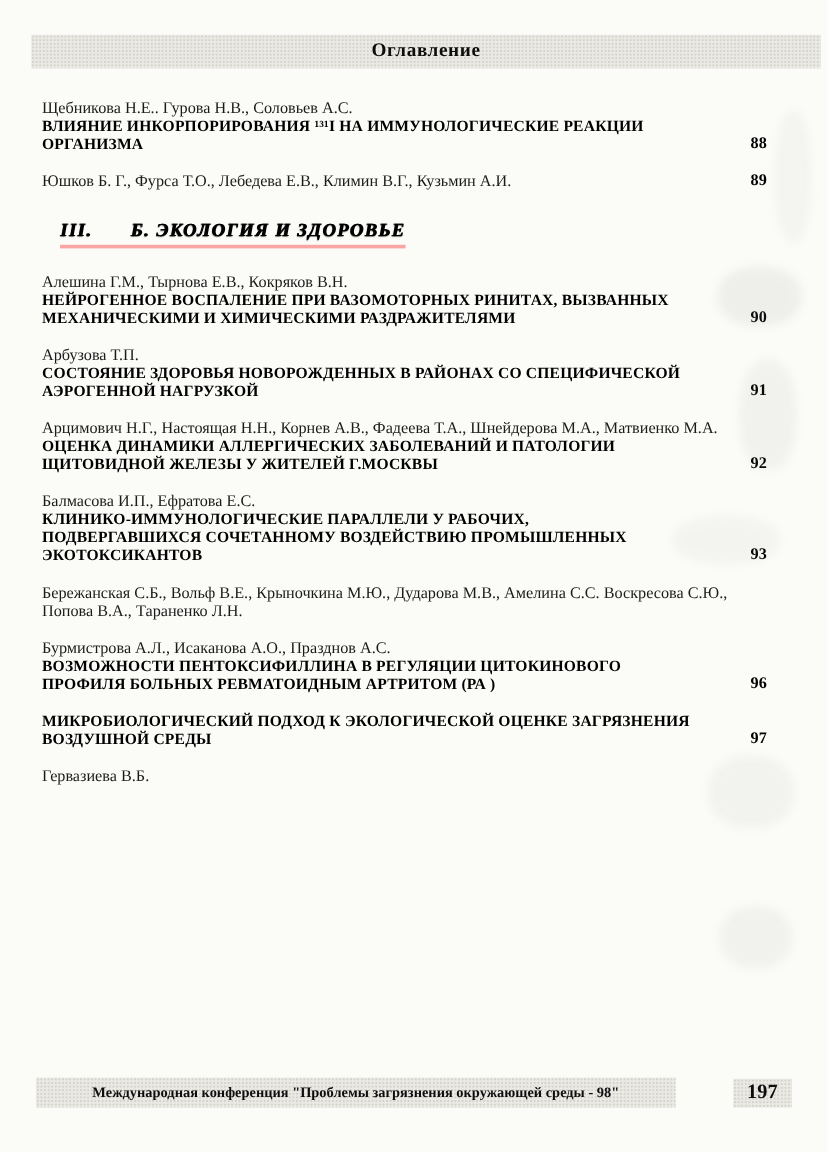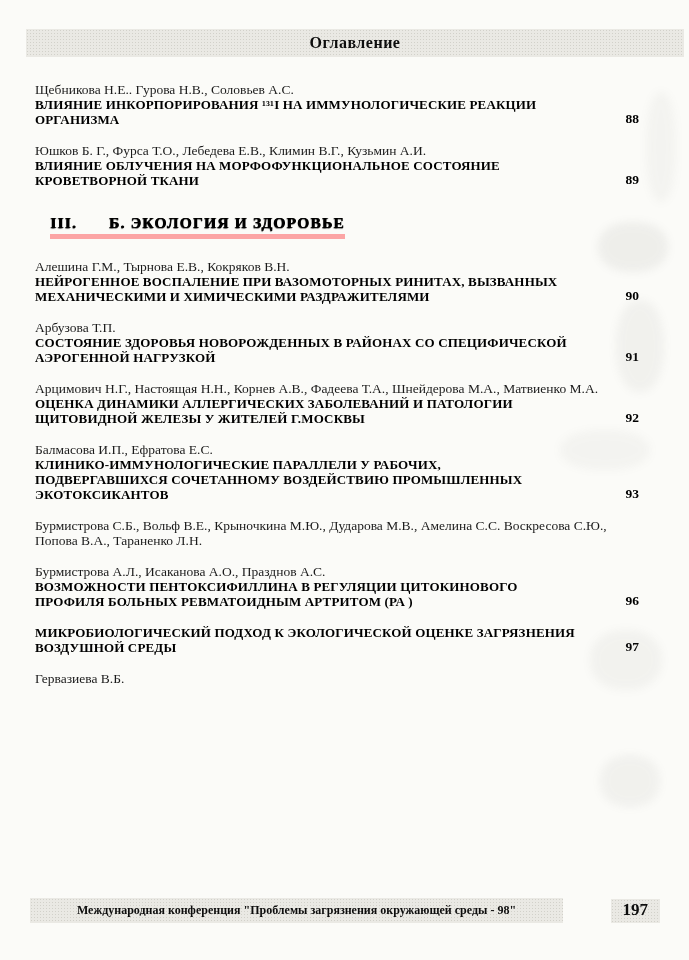--- a/index.html
+++ b/index.html
@@ -38,21 +38,21 @@
   .pagenum {
     position:absolute; right:8px; bottom:0;
     font-weight:bold; font-size:13.5px; color:#000;
   }
   .section-heading {
     margin:26px 0 20px 15px;
     font-weight:bold; font-size:15.5px; letter-spacing:1.2px; color:#000;
     text-shadow: 0.7px 0 0 #000, 0 0.6px 0.8px rgba(0,0,0,0.55);
   }
   .section-underline {
-    display:inline-block; border-bottom:5px solid #fca5a5; padding-bottom:2px;
+    display:inline-block; border-bottom:3px solid #fca5a5; padding-bottom:2px;font-style:italic;
   }
   .section-number { margin-right:32px; }
   .footer {
     position:absolute; top:898px; left:30px; width:630px;
     display:flex; align-items:center;
   }
   .footer-band {
     width:533px; height:25px;
     display:flex; align-items:center; justify-content:center;
   }
@@ -86,21 +86,20 @@
     <div class="authors">Щебникова Н.Е.. Гурова Н.В., Соловьев А.С.</div>
     <div class="title-row">
       <div class="title">ВЛИЯНИЕ ИНКОРПОРИРОВАНИЯ ¹³¹I НА ИММУНОЛОГИЧЕСКИЕ РЕАКЦИИ ОРГАНИЗМА</div>
       <div class="pagenum">88</div>
     </div>
   </div>
 
   <div class="entry">
     <div class="authors">Юшков Б. Г., Фурса Т.О., Лебедева Е.В., Климин В.Г., Кузьмин А.И.</div>
     <div class="title-row">
-      <div class="title">ВЛИЯНИЕ ОБЛУЧЕНИЯ НА МОРФОФУНКЦИОНАЛЬНОЕ СОСТОЯНИЕ КРОВЕТВОРНОЙ ТКАНИ</div>
       <div class="pagenum">89</div>
     </div>
   </div>
 
   <div class="section-heading">
     <span class="section-underline">
       <span class="section-number">III.</span><span>Б. ЭКОЛОГИЯ И ЗДОРОВЬЕ</span>
     </span>
   </div>
 
@@ -130,21 +129,21 @@
 
   <div class="entry">
     <div class="authors">Балмасова И.П., Ефратова Е.С.</div>
     <div class="title-row">
       <div class="title">КЛИНИКО-ИММУНОЛОГИЧЕСКИЕ ПАРАЛЛЕЛИ У РАБОЧИХ, ПОДВЕРГАВШИХСЯ СОЧЕТАННОМУ ВОЗДЕЙСТВИЮ ПРОМЫШЛЕННЫХ ЭКОТОКСИКАНТОВ</div>
       <div class="pagenum">93</div>
     </div>
   </div>
 
   <div class="entry">
-    <div class="authors">Бурмистрова С.Б., Вольф В.Е., Крыночкина М.Ю., Дударова М.В., Амелина С.С. Воскресова С.Ю., Попова В.А., Тараненко Л.Н.</div>
+    <div class="authors">Бережанская С.Б., Вольф В.Е., Крыночкина М.Ю., Дударова М.В., Амелина С.С. Воскресова С.Ю., Попова В.А., Тараненко Л.Н.</div>
   </div>
 
 
   <div class="entry">
     <div class="authors">Бурмистрова А.Л., Исаканова А.О., Празднов А.С.</div>
     <div class="title-row">
       <div class="title">ВОЗМОЖНОСТИ ПЕНТОКСИФИЛЛИНА В РЕГУЛЯЦИИ ЦИТОКИНОВОГО ПРОФИЛЯ БОЛЬНЫХ РЕВМАТОИДНЫМ АРТРИТОМ (РА )</div>
       <div class="pagenum">96</div>
     </div>
   </div>

